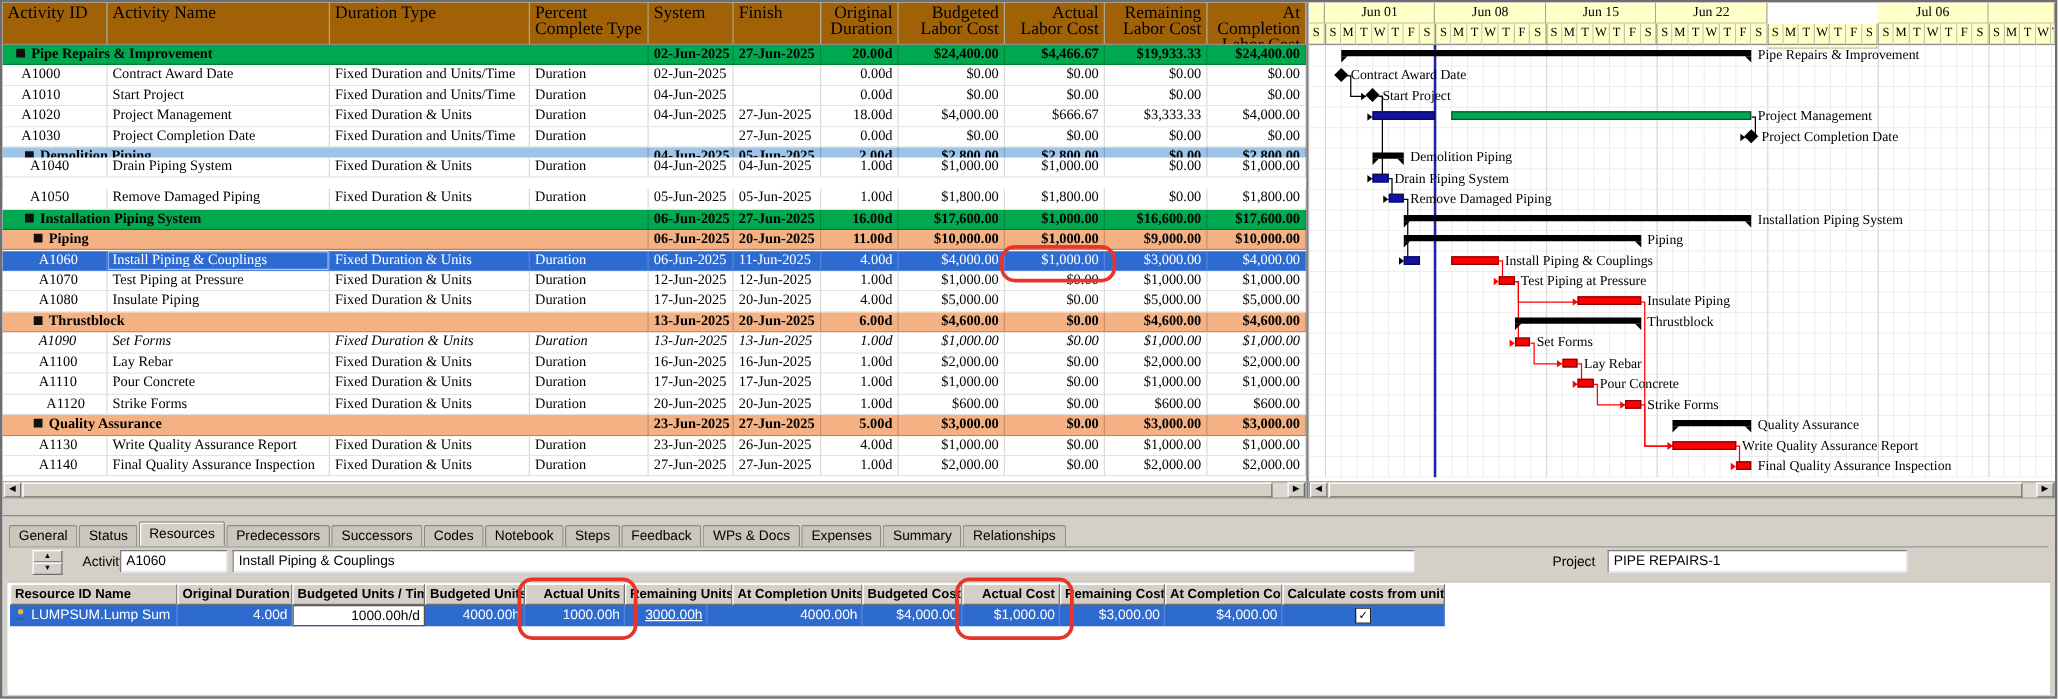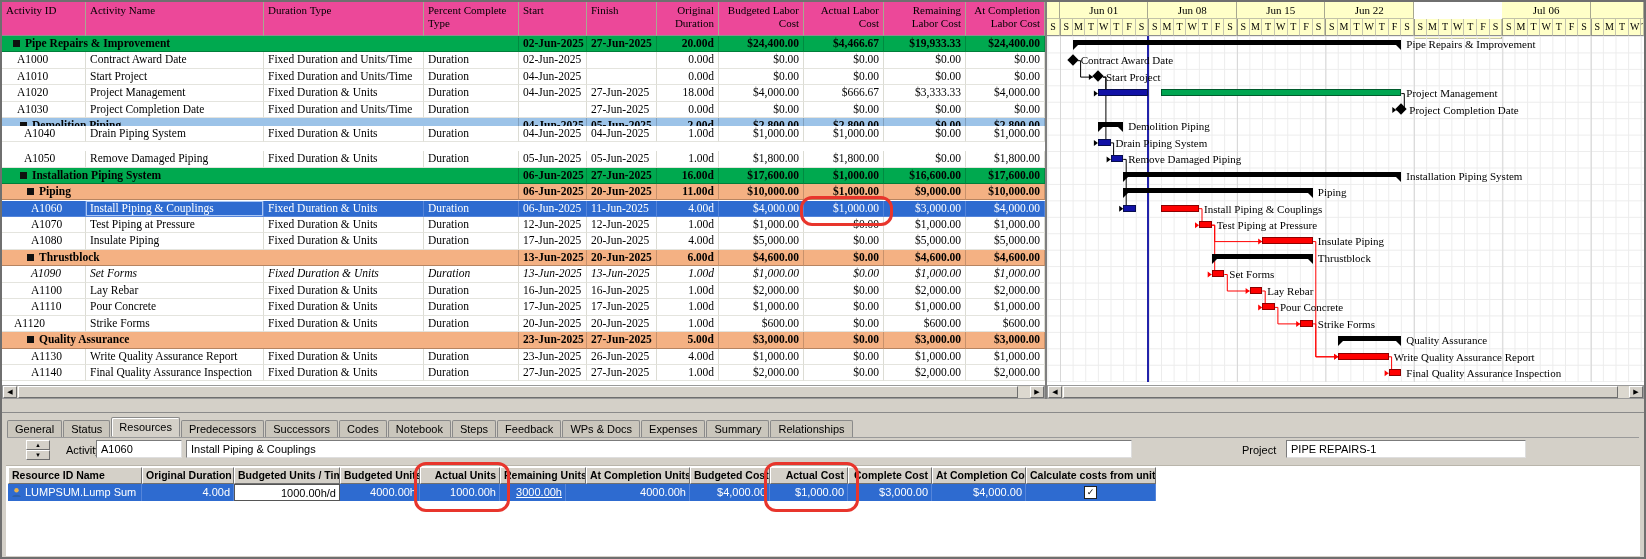--- a/index.html
+++ b/index.html
@@ -2,23 +2,23 @@
 <html><head>
 <meta charset="utf-8">
 <style>
   html,body{margin:0;padding:0;background:#e9e9e9}
   .app{position:relative;width:1646px;height:559px;background:#fff;border:2px solid #6f6f6f;
        box-sizing:border-box;overflow:hidden;font-family:"Liberation Serif","DejaVu Serif",serif;color:#000}
 
   
   #acttable{position:absolute;left:0;top:0;width:1043px;height:380px}
   #thead{position:absolute;left:0;top:0;width:1043px;height:34px}
-  #thead .th{position:absolute;top:0;height:34px;box-sizing:border-box;background:#ec4899;
+  #thead .th{position:absolute;top:0;height:34px;box-sizing:border-box;background:#a16207;
              border-right:1px solid #a8a890;border-bottom:1px solid #8f8f8f;
-             font-size:11px;line-height:13px;padding:2px 4px;overflow:hidden}
+             font-size:14px;line-height:13px;padding:2px 4px;overflow:hidden}
   #thead .th.r{text-align:right}
   #tbody{position:absolute;left:0;top:34px;width:1043px;height:346px}
   .trow{position:absolute;left:0;width:1043px;height:16.45px;background:#fff}
   .td{position:absolute;top:0;height:16.45px;box-sizing:border-box;font-size:11.5px;line-height:15.5px;
       padding:0 4px;white-space:nowrap;overflow:hidden;border-right:1px solid #dcdcd4;border-bottom:1px solid #e4e4de}
   .td.r{text-align:right}
   .band .td{font-weight:bold;border-right-color:rgba(0,0,0,.18);border-bottom-color:rgba(0,0,0,.25)}
   .sel .td{color:#fff;border-right-color:#5585da;border-bottom-color:#5585da}
   .fcell{box-shadow:inset 0 0 0 1px #a9c6f5}
   .bicon{display:inline-block;width:7px;height:7px;background:#101010;margin-right:5px}
@@ -93,21 +93,21 @@
 <body>
 
 <div class="app">
 
   <div id="acttable">
     <div id="thead">
         <div class="th" style="left: 0px; width: 84px;">Activity ID</div>
         <div class="th" style="left: 262px; width: 160px;">Duration Type</div>
         <div class="th" style="left: 84px; width: 178px;">Activity Name</div>
         <div class="th" style="left: 422px; width: 95px;">Percent Complete Type</div>
-        <div class="th" style="left: 517px; width: 68px;">Start</div>
+        <div class="th" style="left: 517px; width: 68px;">System</div>
         <div class="th" style="left: 585px; width: 70px;">Finish</div>
         <div class="th r" style="left: 655px; width: 62px;">Original Duration</div>
         <div class="th r" style="left: 717px; width: 85px;">Budgeted Labor Cost</div>
         <div class="th r" style="left: 802px; width: 80px;">Actual Labor Cost</div>
         <div class="th r" style="left: 882px; width: 82px;">Remaining Labor Cost</div>
         <div class="th r" style="left: 964px; width: 79px;">At Completion Labor Cost</div>
       </div>
     <div id="tbody">
         <div class="trow band" style="top: 0px; background: rgb(0, 169, 79);">
           <div class="td" style="left: 0px; width: 517px; padding-left: 11px;"><div class="bicon"></div><div class="btext">Pipe Repairs &amp; Improvement</div></div>
@@ -309,21 +309,21 @@
           <div class="td" style="left: 422px; width: 95px;">Duration</div>
           <div class="td" style="left: 517px; width: 68px;">17-Jun-2025</div>
           <div class="td" style="left: 585px; width: 70px;">17-Jun-2025</div>
           <div class="td r" style="left: 655px; width: 62px;">1.00d</div>
           <div class="td r" style="left: 717px; width: 85px;">$1,000.00</div>
           <div class="td r" style="left: 802px; width: 80px;">$0.00</div>
           <div class="td r" style="left: 882px; width: 82px;">$1,000.00</div>
           <div class="td r" style="left: 964px; width: 79px;">$1,000.00</div>
         </div>
         <div class="trow" style="top: 279.65px;">
-          <div class="td" style="left: 0px; width: 84px; padding-left: 12px;">A1120</div>
+          <div class="td" style="left: 0px; width: 84px; padding-left: 35px;">A1120</div>
           <div class="td" style="left: 84px; width: 178px;">Strike Forms</div>
           <div class="td" style="left: 262px; width: 160px;">Fixed Duration &amp; Units</div>
           <div class="td" style="left: 422px; width: 95px;">Duration</div>
           <div class="td" style="left: 517px; width: 68px;">20-Jun-2025</div>
           <div class="td" style="left: 585px; width: 70px;">20-Jun-2025</div>
           <div class="td r" style="left: 655px; width: 62px;">1.00d</div>
           <div class="td r" style="left: 717px; width: 85px;">$600.00</div>
           <div class="td r" style="left: 802px; width: 80px;">$0.00</div>
           <div class="td r" style="left: 882px; width: 82px;">$600.00</div>
           <div class="td r" style="left: 964px; width: 79px;">$600.00</div>
@@ -559,21 +559,21 @@
     <div id="resgrid">
         <div class="gh" style="left: 0px; width: 134px;">Resource ID Name</div>
         <div class="gh r" style="left: 134px; width: 92px;">Original Duration</div>
         <div class="gh r" style="left: 226px; width: 106px;">Budgeted Units / Time</div>
         <div class="gh r" style="left: 332px; width: 80px;">Budgeted Units</div>
         <div class="gh r" style="left: 412px; width: 80px;">Actual Units</div>
         <div class="gh r" style="left: 492px; width: 86px;">Remaining Units</div>
         <div class="gh r" style="left: 578px; width: 104px;">At Completion Units</div>
         <div class="gh r" style="left: 682px; width: 80px;">Budgeted Cost</div>
         <div class="gh r" style="left: 762px; width: 78px;">Actual Cost</div>
-        <div class="gh r" style="left: 840px; width: 84px;">Complete Cost</div>
+        <div class="gh r" style="left: 840px; width: 84px;">Remaining Cost</div>
         <div class="gh r" style="left: 924px; width: 94px;">At Completion Cost</div>
         <div class="gh c" style="left: 1018px; width: 130px;">Calculate costs from units</div>
         <div class="grow" style="background: rgb(46, 107, 208);">
           <div class="gc" style="left: 0px; width: 134px;"><span class="ricon"><svg width="11" height="11" viewBox="0 0 12 12">
                 <circle cx="6" cy="3.6" r="2.4" fill="#e8b14a"></circle>
                 <path d="M1.3 11 C 1.9 7.6 10.1 7.6 10.7 11 Z" fill="#2c5faa"></path>
               </svg></span><span>LUMPSUM.Lump Sum</span></div>
           <div class="gc r" style="left: 134px; width: 92px;">4.00d</div>
           <div class="gc r editor" style="left: 226px; width: 106px;">1000.00h/d</div>
           <div class="gc r" style="left: 332px; width: 80px;">4000.00h</div>

